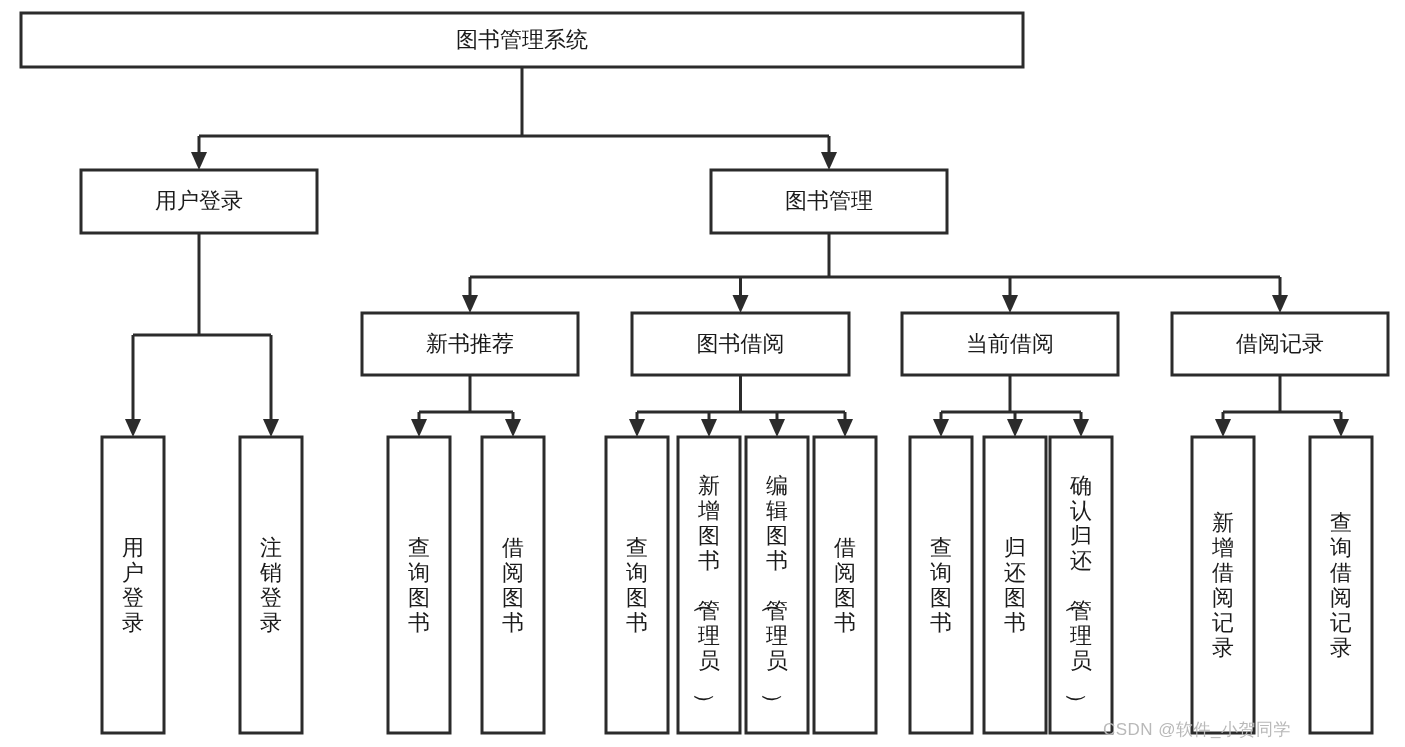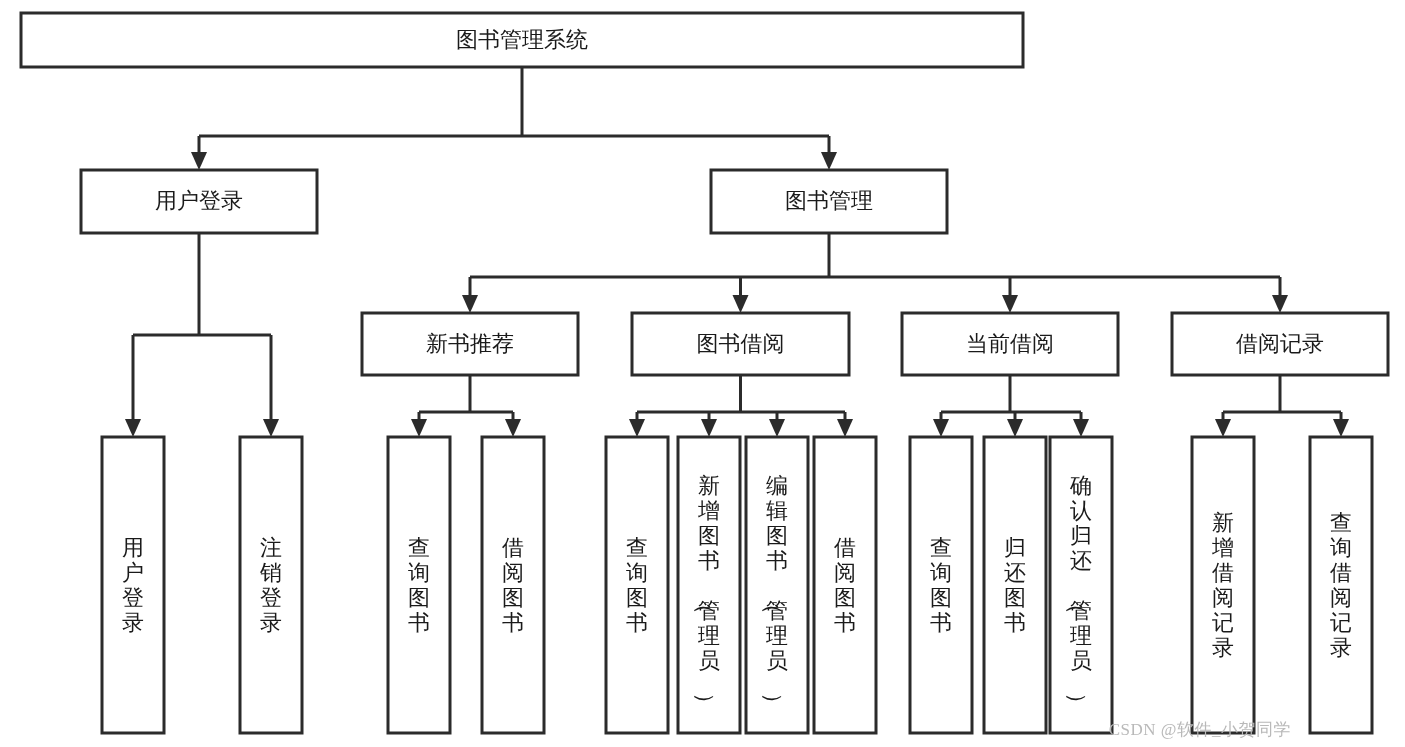--- a/index.html
+++ b/index.html
@@ -53,21 +53,21 @@
     font-family: "Liberation Sans", "DejaVu Sans", sans-serif;
     font-size: 22px;
     text-anchor: middle;
   }
   .watermark {
     position: absolute;
     right: 8px;
     bottom: 6px;
     color: #b9b9b9;
     font-size: 17px;
-    font-family: Liberation Serif, serif;
+    font-family: Liberation Sans, sans-serif;
     white-space: nowrap;
     letter-spacing: 0.5px;
     user-select: none;
     text-align: center;
   }
 </style>
 </head>
 <body>
 
 <div id="diagram-root">

